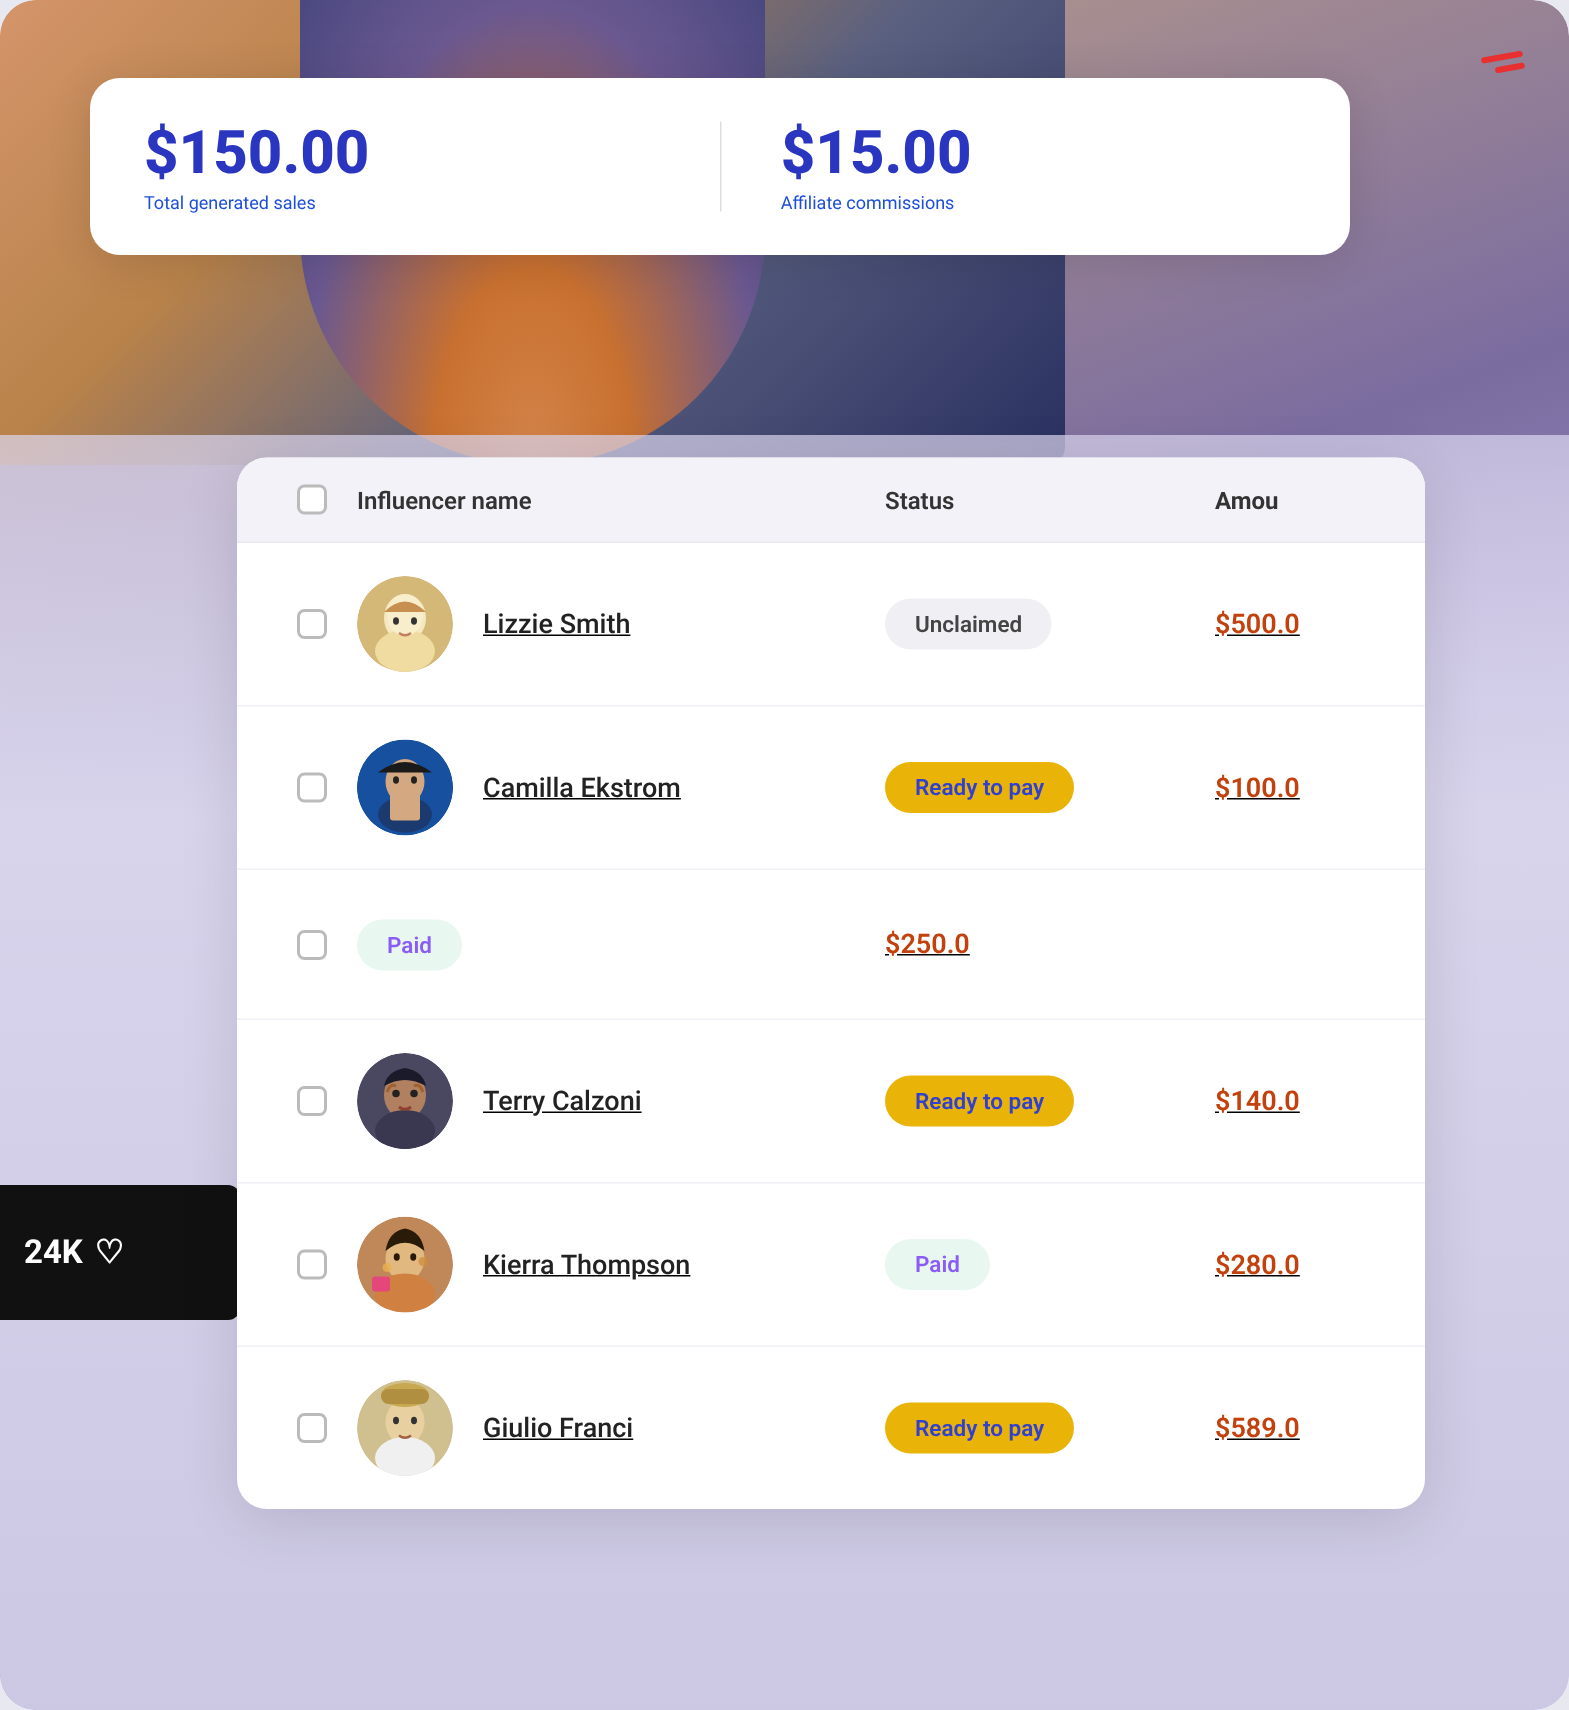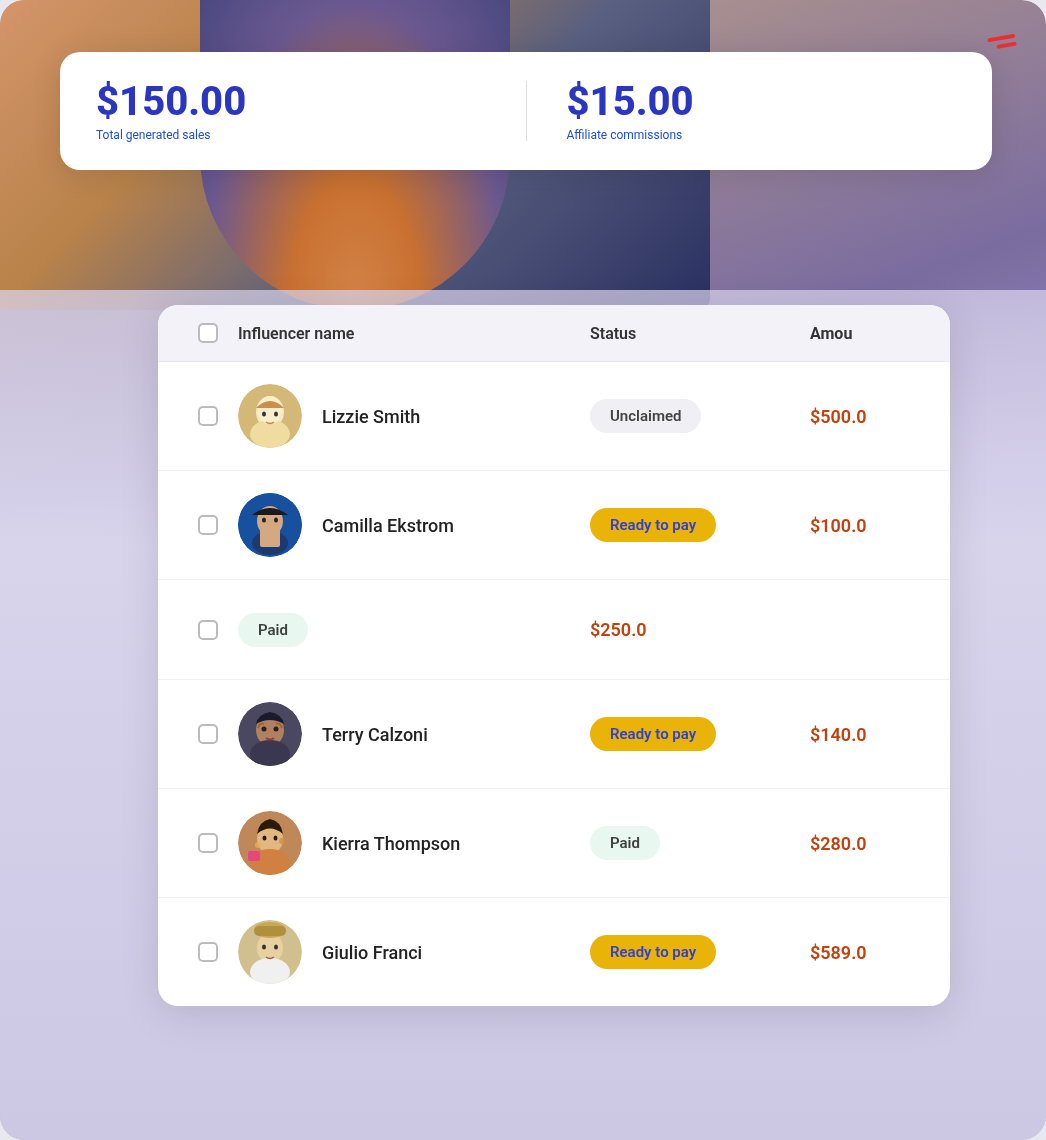--- a/index.html
+++ b/index.html
@@ -88,21 +88,21 @@
 
     .slash-line:nth-child(2) {
       width: 20px;
       margin-left: 8px;
     }
 
     
     .stats-card {
       position: absolute;
       top: 52px; left: 60px;
-      width: 932px;
+      width: 840px;
       background: white;
       border-radius: 20px;
       padding: 28px 36px;
       display: flex;
       align-items: center;
       box-shadow: 0 4px 30px rgba(0,0,0,0.12);
     }
 
     .stat-block {
       flex: 1;
@@ -184,20 +184,21 @@
     }
 
     
     .table-row {
       display: grid;
       grid-template-columns: 60px 1fr 220px 120px;
       padding: 22px 20px;
       align-items: center;
       border-bottom: 1px solid #f0f0f6;
       min-height: 100px;
+      text-decoration: underline;
     }
 
     .table-row:last-child {
       border-bottom: none;
     }
 
     .row-checkbox {
       display: flex;
       align-items: center;
       justify-content: center;
@@ -240,21 +241,21 @@
       color: #444;
     }
 
     .badge-ready {
       background: #eab308;
       color: #3040d0;
     }
 
     .badge-paid {
       background: #e8f8f0;
-      color: #404040;
+      color: #8b5cf6;
     }
 
     .amount-text {
       font-size: 18px;
       font-weight: 600;
       color: #c2410c;
     }
 
     
     .avatar svg {
@@ -262,20 +263,24 @@
       height: 100%;
     }
   </style>
 </head>
 <body>
 
 <div class="bg-photo">
   <div class="bg-photo-inner"></div>
   <div class="bg-photo-person"></div>
   <div class="bg-bottom"></div>
+  <div class="social-bar">
+    <span>24K</span>
+    <span class="heart-icon">♡</span>
+  </div>
 </div>
 
 <div class="icon-slash">
   <div class="slash-line"></div>
   <div class="slash-line"></div>
 </div>
 
 <div class="stats-card">
   <div class="stat-block">
     <div class="stat-value">$150.00</div>

